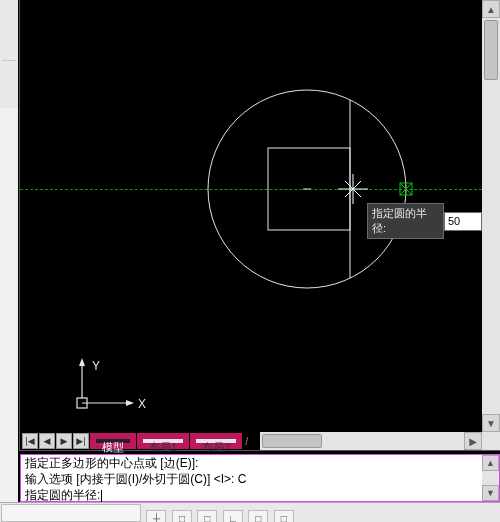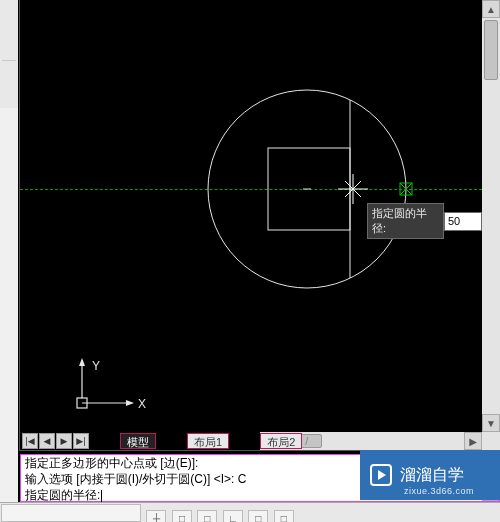--- a/index.html
+++ b/index.html
@@ -34,21 +34,21 @@
 
 .scroll-v{position:absolute;right:0;top:0;width:18px;bottom:18px;background:#e4e4e4;}
 .scroll-h{position:absolute;left:50px;bottom:0;right:18px;height:18px;background:#e4e4e4;}
 .scroll-btn{position:absolute;width:18px;height:18px;background:#d8d8d8;border:1px solid #aaa;color:#555;font-size:10px;display:flex;align-items:center;justify-content:center;}
 .thumb-v{position:absolute;left:2px;width:14px;background:#c4c4c4;border:1px solid #999;border-radius:2px;}
 .thumb-h{position:absolute;top:2px;height:14px;background:#c4c4c4;border:1px solid #999;border-radius:2px;}
 
 
 .tabstrip{position:absolute;left:50px;bottom:0;height:18px;display:flex;align-items:center;font-size:11px;}
 .tabbtn{width:16px;height:16px;background:#d8d8d8;border:1px solid #999;margin-right:1px;display:flex;align-items:center;justify-content:center;color:#333;font-size:9px;}
-.tab{height:16px;padding:1px 6px 0;background:#e8e8e8;border:1px solid #be185d;border-top-left-radius:0;border-top-right-radius:0;margin-right:1px;color:#333;margin-left:30px;}
+.tab{height:16px;padding:1px 6px 0;background:#e8e8e8;border:6px solid #be185d;border-top-left-radius:0;border-top-right-radius:0;margin-right:1px;color:#333;}
 .tab.active{background:#222;color:#fff;}
 
 
 .canvas{position:absolute;inset:0 18px 18px 0;overflow:hidden;}
 .canvas svg{position:absolute;inset:0;width:100%;height:100%;}
 
 
 .axis-h{position:absolute;left:0;right:0;top:189px;height:0;border-top:1px dashed #0c0;opacity:.8;}
 
 
@@ -194,19 +194,14 @@
 <div class="status">
   <span class="cell" style="min-width:140px;text-align:left"></span>
   <span class="cell">┼</span>
   <span class="cell">□</span>
   <span class="cell">□</span>
   <span class="cell">∟</span>
   <span class="cell">□</span>
   <span class="cell">□</span>
 </div>
 
-<div class="wm">
-  <div class="play"></div>
-  <span>溜溜自学</span>
-  <span class="sub">zixue.3d66.com</span>
-</div>
 
 </div>
 
 </body></html>

